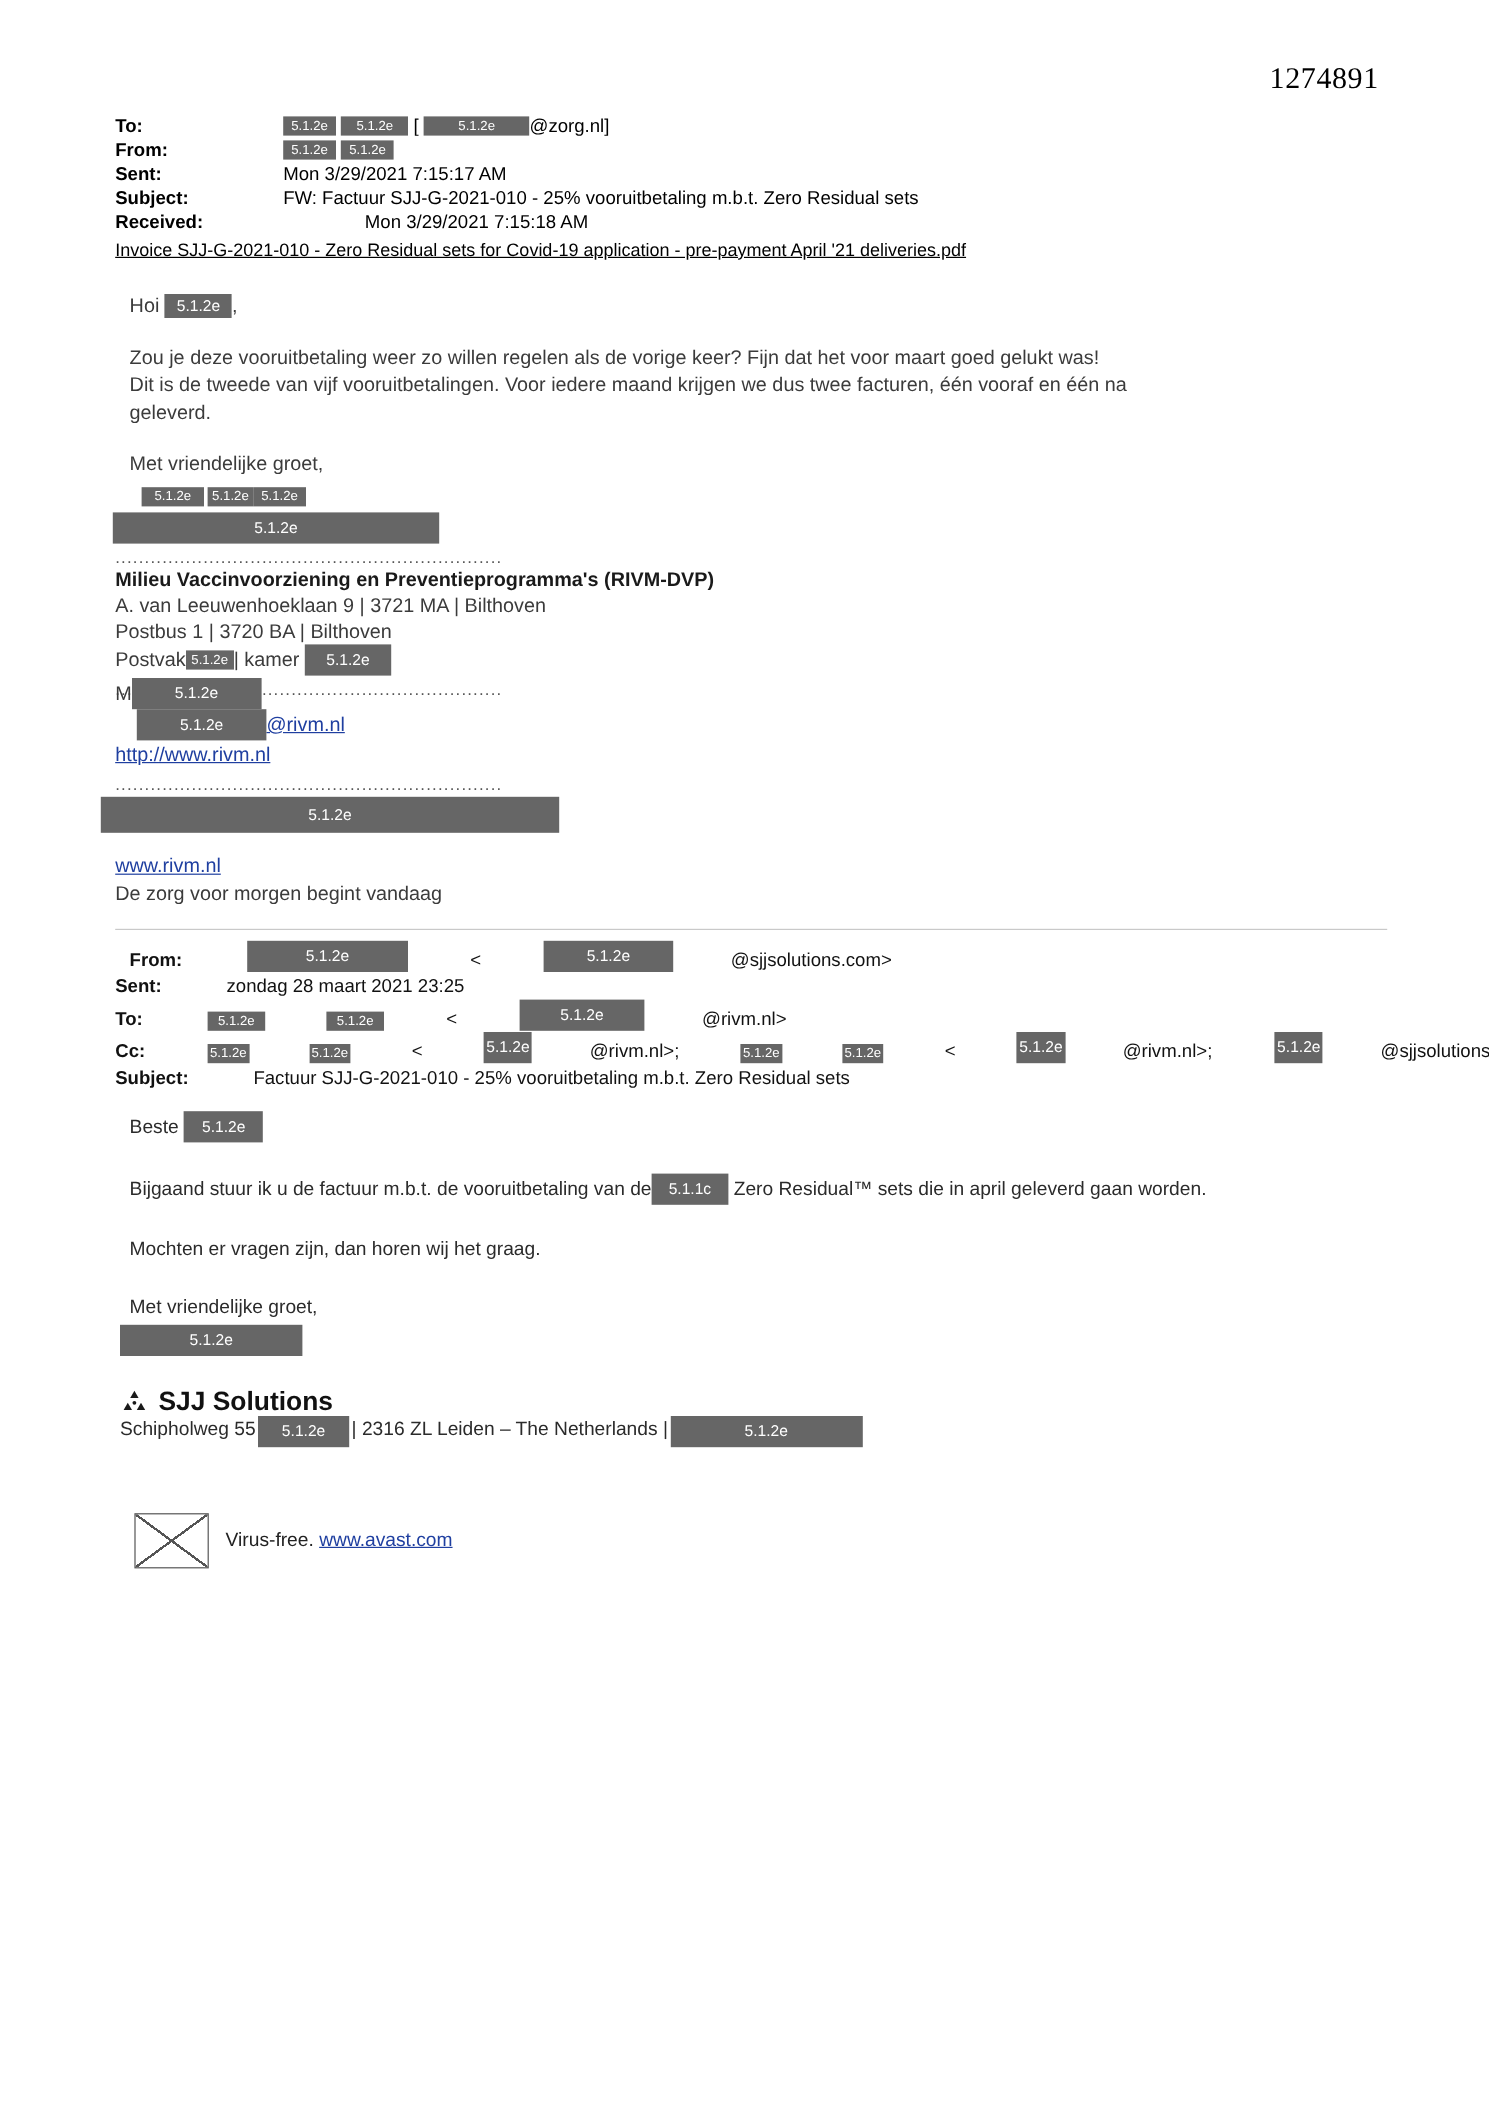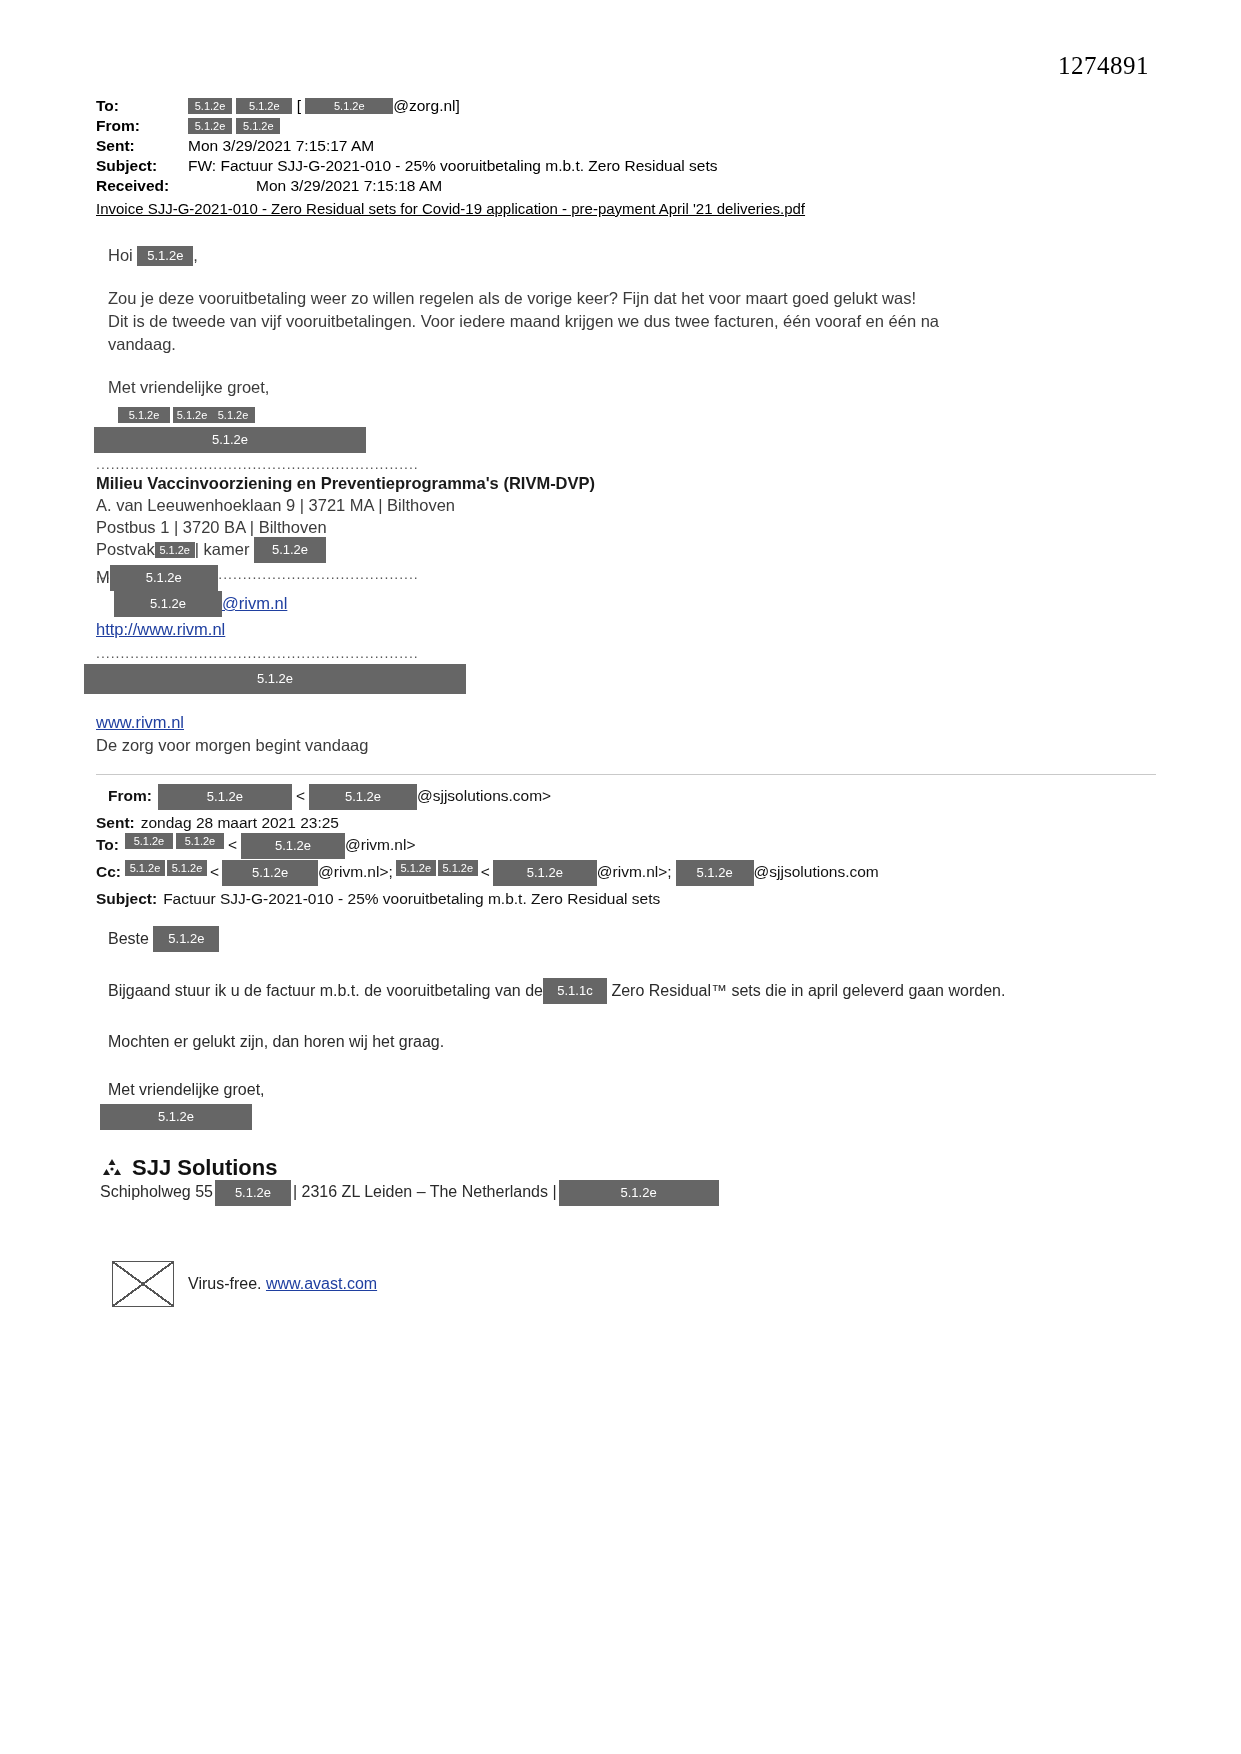--- a/index.html
+++ b/index.html
@@ -56,23 +56,24 @@
   .rd.xl { font-size: 13px; line-height: 26px; height: 26px; }
 
   
   .hdr {
     font-family: "Liberation Sans", sans-serif;
     font-size: 15.5px;
     line-height: 19px;
   }
   .hdr-row {
     display: flex;
-    align-items: flex-start;
+    align-items: flex-end;
     margin-bottom: 1px;
     white-space: nowrap;
+    gap: 48px;
   }
   .hdr-label {
     font-weight: bold;
     width: 92px;
     flex: 0 0 92px;
   }
   .hdr-val { }
   .attach-link {
     color: #000000;
     text-decoration: underline;
@@ -253,21 +254,21 @@
     <div class="body-block">
 
       <p>
         <span>Hoi</span>
         <span class="rd lg" style="width:56px">5.1.2e</span><span>,</span>
       </p>
 
       <p>
         <span>Zou je deze vooruitbetaling weer zo willen regelen als de vorige keer? Fijn dat het voor maart goed gelukt was!</span><br>
         <span>Dit is de tweede van vijf vooruitbetalingen. Voor iedere maand krijgen we dus twee facturen, één vooraf en één na</span><br>
-        <span>vandaag.</span>
+        <span>geleverd.</span>
       </p>
 
       <p style="margin-bottom:4px">Met vriendelijke groet,</p>
 
       <div style="margin-left:10px; margin-top:2px">
         <span class="rd" style="width:52px">5.1.2e</span><span class="rd" style="width:38px;margin-left:3px">5.1.2e</span><span class="rd" style="width:44px">5.1.2e</span>
       </div>
       <div style="margin-left:-14px; margin-top:2px">
         <span class="rd xl" style="width:272px">5.1.2e</span>
       </div>
@@ -361,21 +362,21 @@
       <p>
         <span>Beste</span>
         <span class="rd xl" style="width:66px">5.1.2e</span>
       </p>
 
       <p>
         <span>Bijgaand stuur ik u de factuur m.b.t. de vooruitbetaling van de</span><span class="rd xl" style="width:64px">5.1.1c</span>
         <span>Zero Residual™ sets die in april geleverd gaan worden.</span>
       </p>
 
-      <p>Mochten er gelukt zijn, dan horen wij het graag.</p>
+      <p>Mochten er vragen zijn, dan horen wij het graag.</p>
 
       <p style="margin-bottom:4px">Met vriendelijke groet,</p>
 
       <div style="margin-left:-8px">
         <span class="rd xl" style="width:152px;height:26px">5.1.2e</span>
       </div>
 
       <div class="sjj" style="margin-left:-8px">
         <span class="sjj-logo">
           <svg width="24" height="22" viewBox="0 0 24 22" aria-hidden="true">

